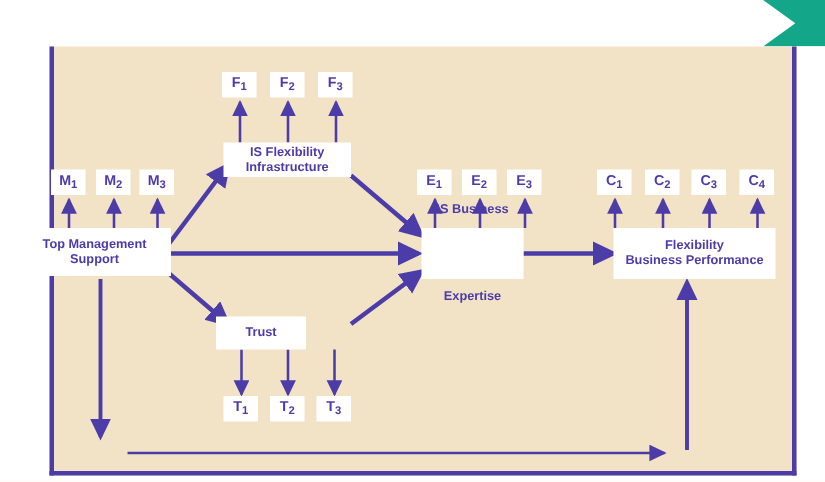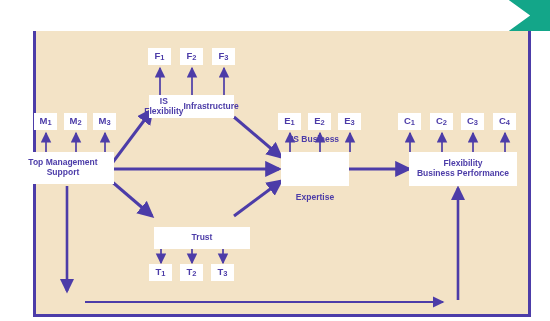--- a/index.html
+++ b/index.html
@@ -290,26 +290,26 @@
   <div class="node indicator" style="left:493px; top:113px;">
     <span>C</span>
       <sub>4</sub>
   </div>
 
   <div class="node construct" style="left:12px; top:152px; width:102px; height:32px; flex-direction:column;">
     <span>Top Management</span>
     <span>Support</span>
   </div>
 
-  <div class="node construct" style="left:149px; top:95px; width:85px; height:23px; flex-direction:row;">
+  <div class="node construct" style="left:149px; top:95px; width:85px; height:23px; flex-direction:column;">
     <span>IS Flexibility</span>
     <span>Infrastructure</span>
   </div>
 
-  <div class="node construct" style="left:154px; top:211px; width:96px; height:22px;margin-top:16px;">
+  <div class="node construct" style="left:144px; top:211px; width:60px; height:22px;">
     <span>Trust</span>
   </div>
 
   <div class="node construct" style="left:281px; top:152px; width:68px; height:34px; flex-direction:column;gap:48px;">
     <span>IS Business</span>
     <span>Expertise</span>
   </div>
 
   <div class="node construct" style="left:409px; top:152px; width:108px; height:34px; flex-direction:column;">
     <span>Flexibility</span>

